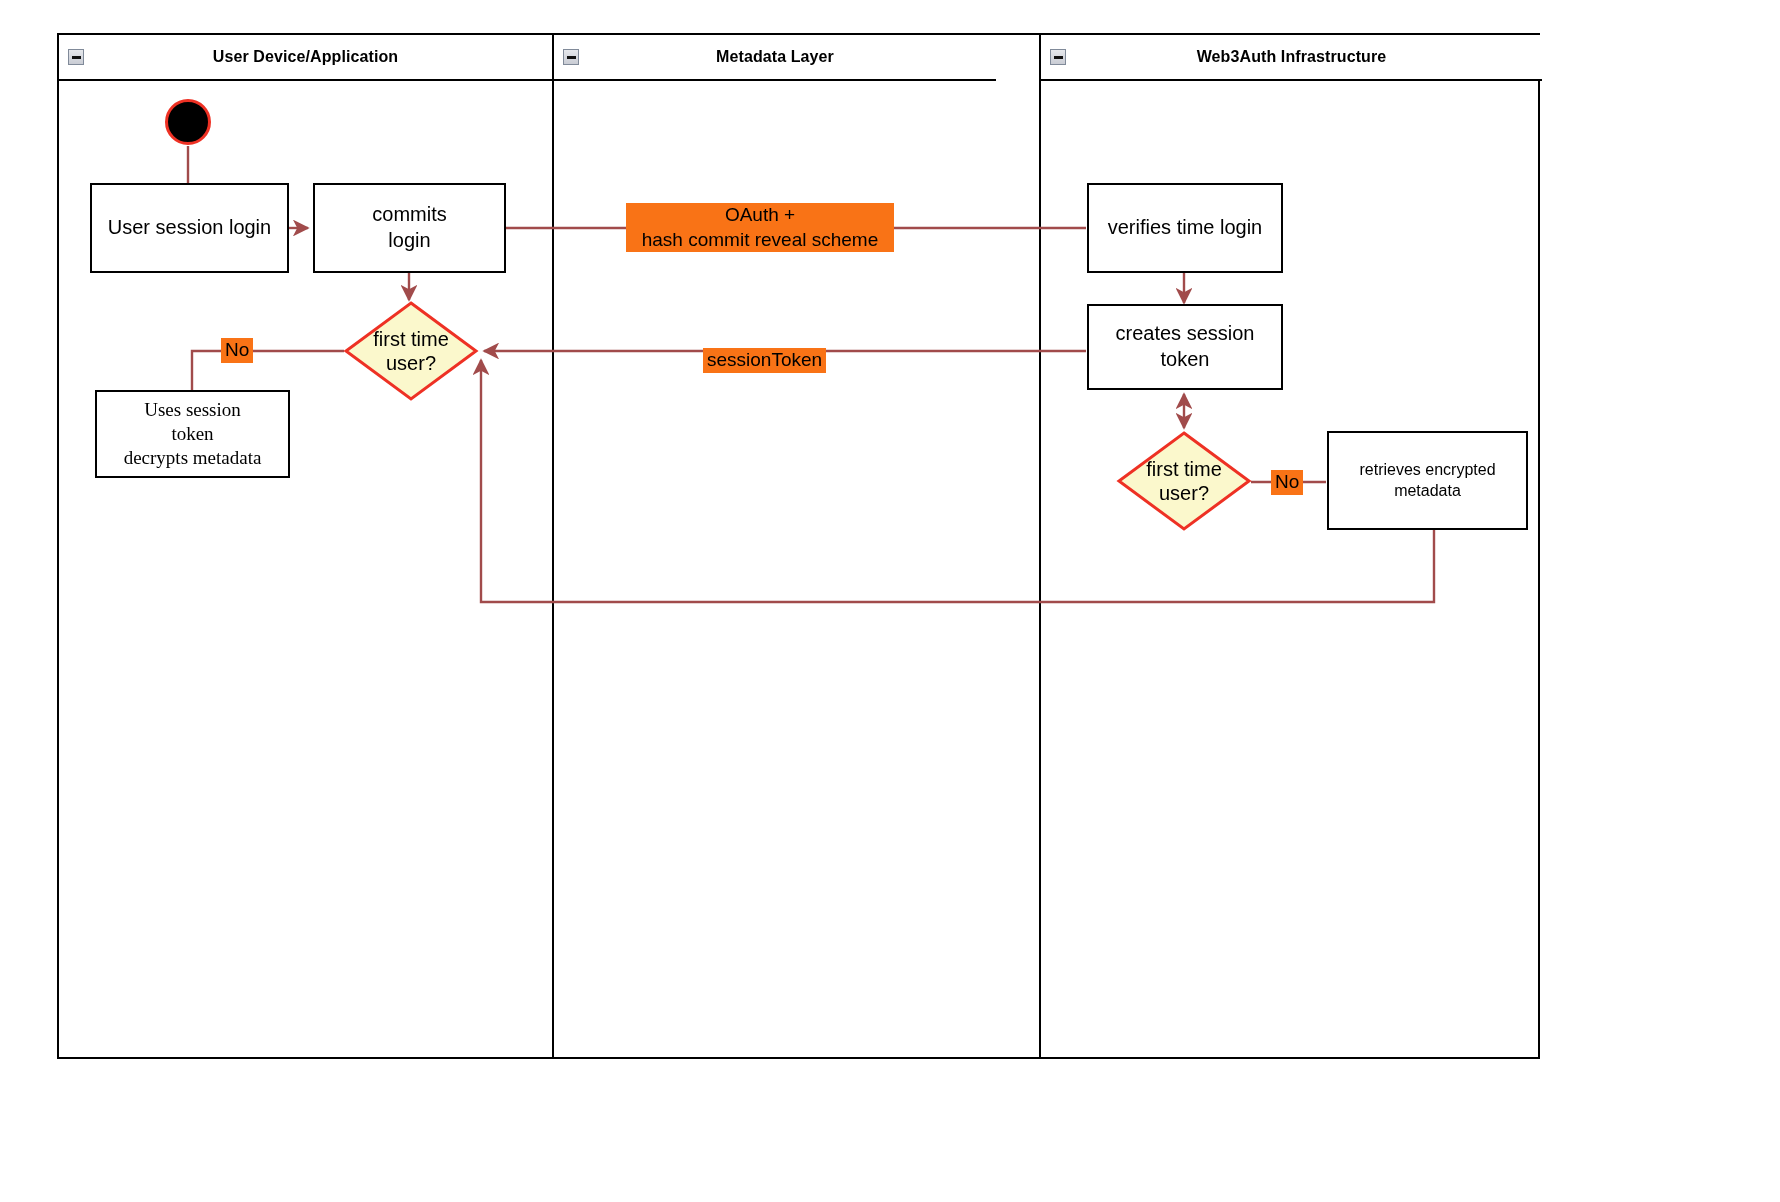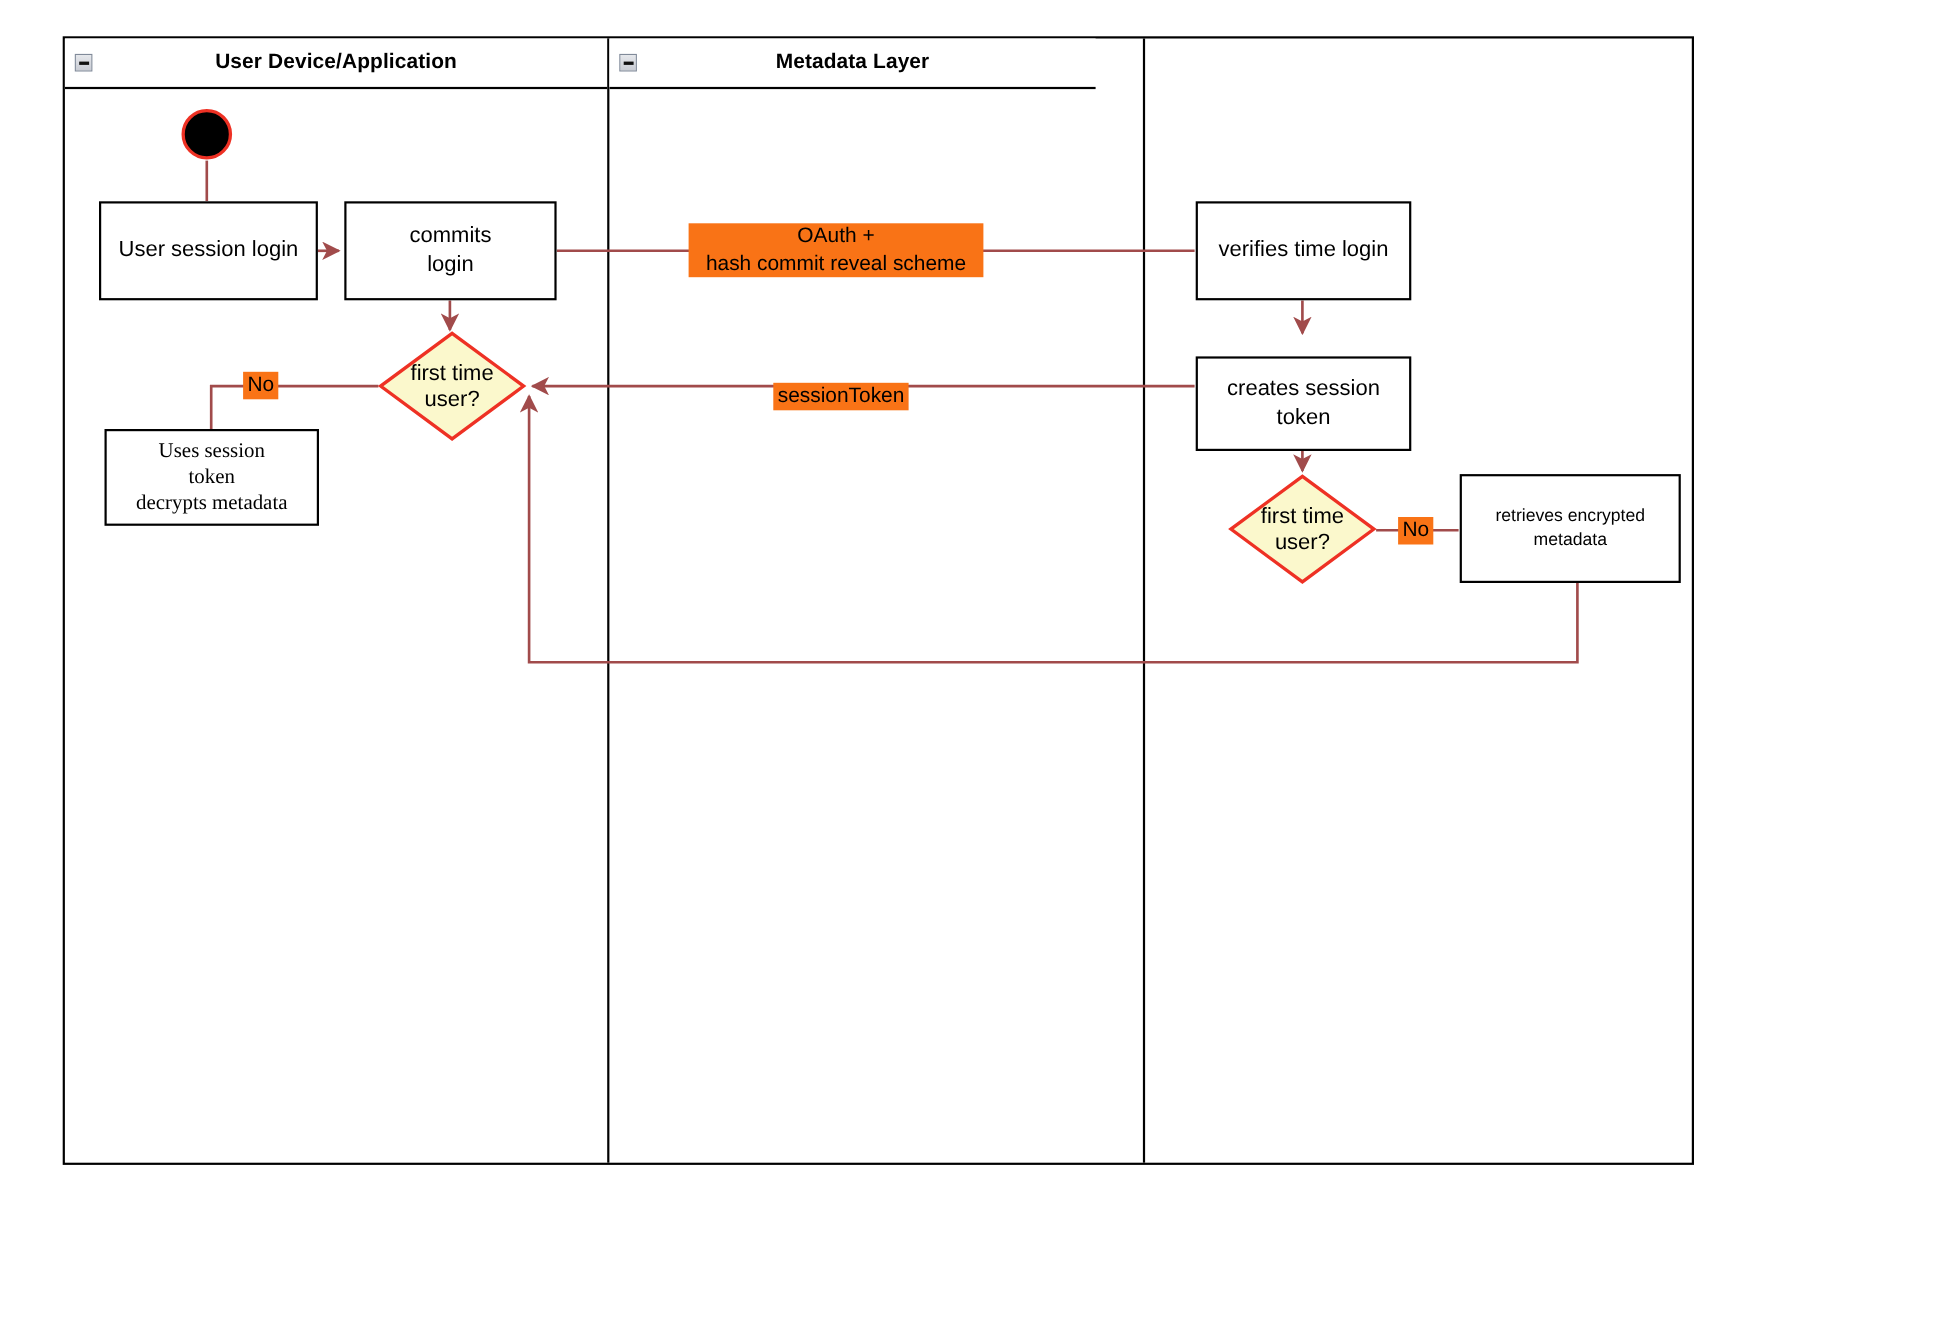--- a/index.html
+++ b/index.html
@@ -39,21 +39,21 @@
     position: relative;
     height: 46px;
     border-bottom: 2px solid #000000;
     box-sizing: border-box;
     display: flex;
     align-items: center;
     justify-content: center;
     background: #ffffff;
   }
   .lane-title {
-    font-size: 19px;
+    font-size: 16px;
     font-weight: bold;
     color: #000000;
     letter-spacing: 0.1px;
     text-align: center;
   }
   .collapse-icon {
     position: absolute;
     left: 9px;
     top: 50%;
     transform: translateY(-50%);
@@ -153,20 +153,26 @@
       <div class="lane-header">
         <span class="collapse-icon">
             <i></i>
           </span>
         <span class="lane-title">Metadata Layer</span>
       </div>
       <div class="lane-body"></div>
     </div>
 
     <div class="lane" style="left:980px; width:503px;">
+      <div class="lane-header">
+        <span class="collapse-icon">
+            <i></i>
+          </span>
+        <span class="lane-title">Web3Auth Infrastructure</span>
+      </div>
       <div class="lane-body"></div>
     </div>
 
   </div>
 
   <svg id="edges" viewBox="0 0 1780 1202" xmlns="http://www.w3.org/2000/svg">
     <defs>
       <marker id="arrow" viewBox="0 0 10 10" refX="9" refY="5" markerWidth="7" markerHeight="7" orient="auto-start-reverse">
         <path d="M 0 0 L 10 5 L 0 10 L 2.6 5 z" fill="#a14b4b"></path>
       </marker>
@@ -221,21 +227,21 @@
   <div class="node act-box" style="left:95px; top:390px; width:195px; height:88px; white-space:pre-line; font-size:19px;font-family:Liberation Serif, serif;">
     <span>Uses session
 token
 decrypts metadata</span>
   </div>
 
   <div class="node act-box" style="left:1087px; top:183px; width:196px; height:90px;">
     <span>verifies time login</span>
   </div>
 
-  <div class="node act-box" style="left:1087px; top:324px; width:196px; height:86px; white-space:pre-line;">
+  <div class="node act-box" style="left:1087px; top:304px; width:196px; height:86px; white-space:pre-line;">
     <span>creates session
 token</span>
   </div>
 
   <div class="diamond-wrap" style="left:1117px; top:431px; width:134px; height:100px;">
     <svg width="134" height="100" viewBox="0 0 134 100" xmlns="http://www.w3.org/2000/svg">
       <polygon points="67,2 132,50 67,98 2,50" fill="#fbf8cc" stroke="#ee3124" stroke-width="3"></polygon>
     </svg>
     <div class="diamond-label" style="white-space:pre-line;">first time
 user?</div>

